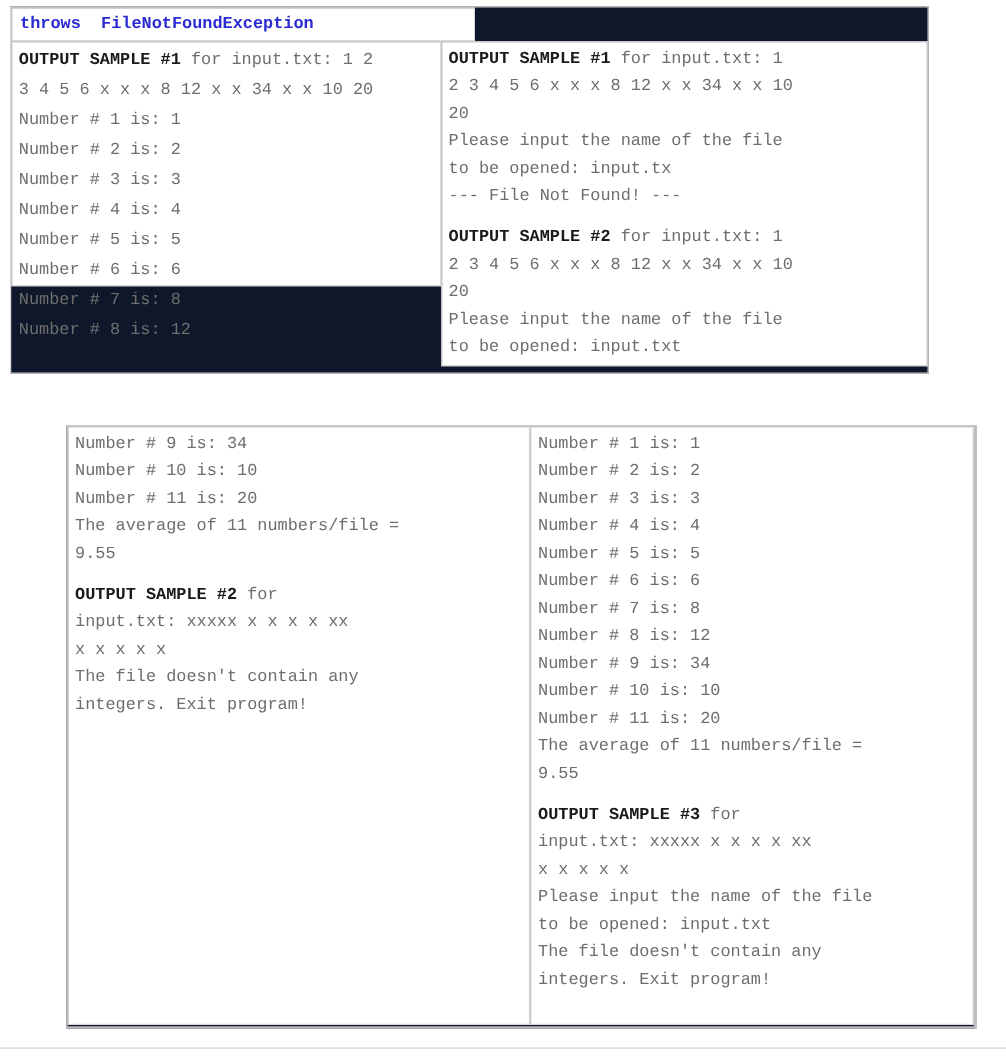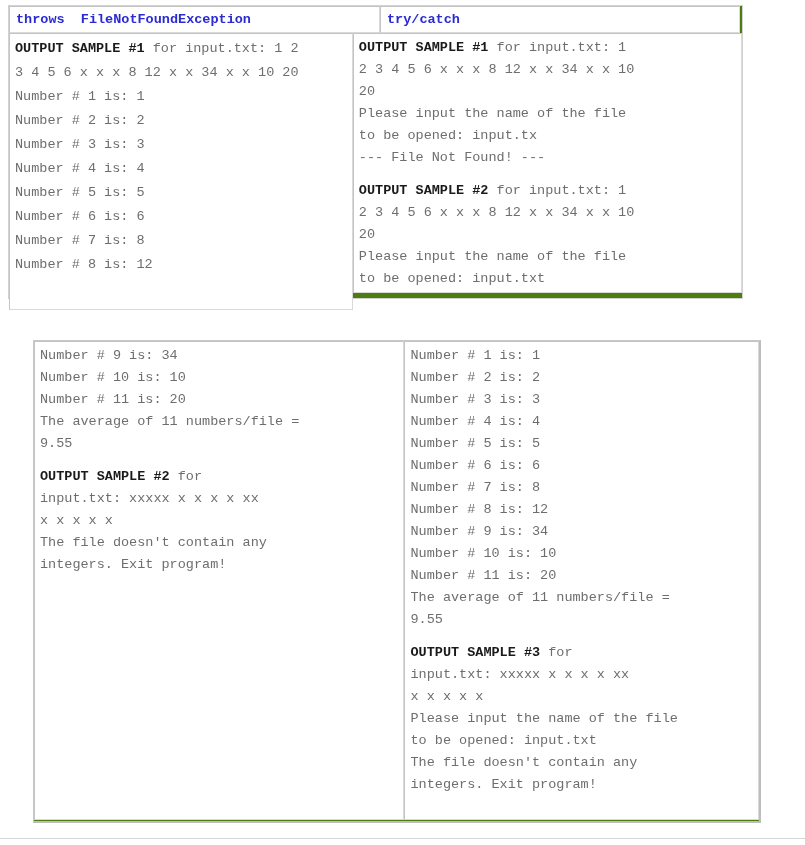--- a/index.html
+++ b/index.html
@@ -11,29 +11,30 @@
     width: 805px;
     height: 845px;
     position: relative;
     font-family: "Liberation Sans", sans-serif;
     overflow: hidden;
   }
 
   
   .table-shell {
     position: absolute;
-    background: #4d7c0f;
+    background: #0f172a;
     border: 1px solid #d2d2d2;
     box-sizing: border-box;
   }
   .table-shell.sunken {
     border-top: 1px solid #c8c8c8;
     border-left: 1px solid #c8c8c8;
     border-right: 2px solid #bdbdbd;
     border-bottom: 2px solid #bdbdbd;
+    margin-left: 20px;
   }
 
   .row {
     display: flex;
     align-items: stretch;
   }
 
   .cell {
     box-sizing: border-box;
     background: #ffffff;
@@ -78,21 +79,21 @@
 
   
   #top-table {
     left: 8px;
     top: 5px;
     width: 735px;
     height: 294px;
   }
   #top-hdr-left   { width: 371px; }
   #top-hdr-right  { width: 360px; }
-  #top-body-left  { width: 371px; height: 277px; }
+  #top-body-left  { width: 371px; height: 196px; }
   #top-body-right { width: 420px; height: 260px; }
 
   #bottom-table {
     left: 33px;
     top: 340px;
     width: 728px;
     height: 483px;
   }
   #bot-left  { width: 371px; height: 479px; }
   #bot-right { width: 355px; height: 479px; }
@@ -106,21 +107,20 @@
     background: #d5d5d5;
   }
 </style>
 </head>
 <body>
 
 <div class="table-shell" id="top-table">
 
   <div class="row">
     <div class="cell bordered hdr" id="top-hdr-left">throws  FileNotFoundException</div>
-    <div class="cell bordered hdr" id="top-hdr-right">try/catch</div>
   </div>
 
   <div class="row">
     <div class="cell bordered" id="top-body-left">
       <div class="code loose"><span class="ln"><span class="b">OUTPUT SAMPLE #1</span> for input.txt: 1 2</span><span class="ln">3 4 5 6 x x x 8 12 x x 34 x x 10 20</span><span class="ln">Number # 1 is: 1</span><span class="ln">Number # 2 is: 2</span><span class="ln">Number # 3 is: 3</span><span class="ln">Number # 4 is: 4</span><span class="ln">Number # 5 is: 5</span><span class="ln">Number # 6 is: 6</span><span class="ln">Number # 7 is: 8</span><span class="ln">Number # 8 is: 12</span></div>
     </div>
     <div class="cell bordered" id="top-body-right">
       <div class="code tight"><span class="ln"><span class="b">OUTPUT SAMPLE #1</span> for input.txt: 1</span><span class="ln">2 3 4 5 6 x x x 8 12 x x 34 x x 10</span><span class="ln">20</span><span class="ln">Please input the name of the file</span><span class="ln">to be opened: input.tx</span><span class="ln">--- File Not Found! ---</span><span class="blank"></span><span class="ln"><span class="b">OUTPUT SAMPLE #2</span> for input.txt: 1</span><span class="ln">2 3 4 5 6 x x x 8 12 x x 34 x x 10</span><span class="ln">20</span><span class="ln">Please input the name of the file</span><span class="ln">to be opened: input.txt</span></div>
     </div>
   </div>

